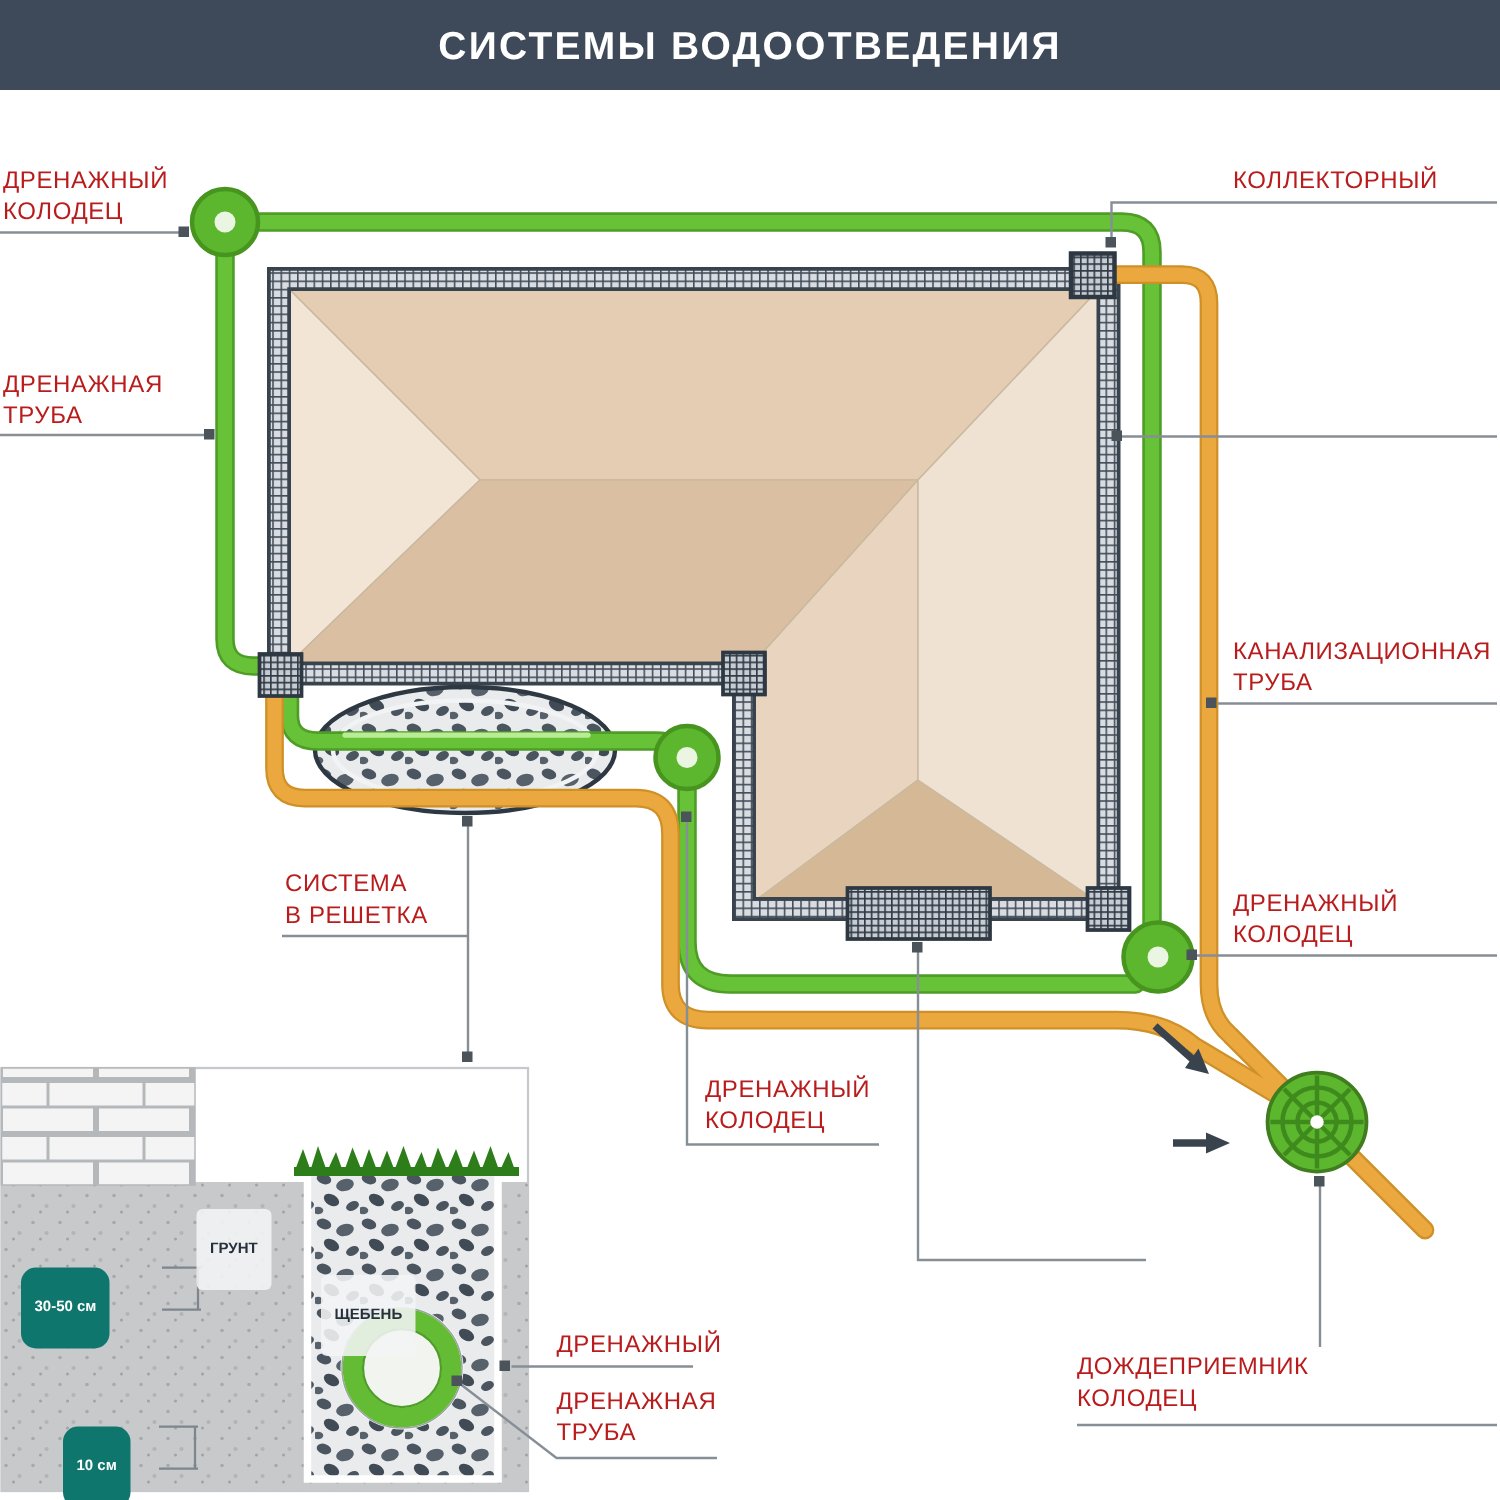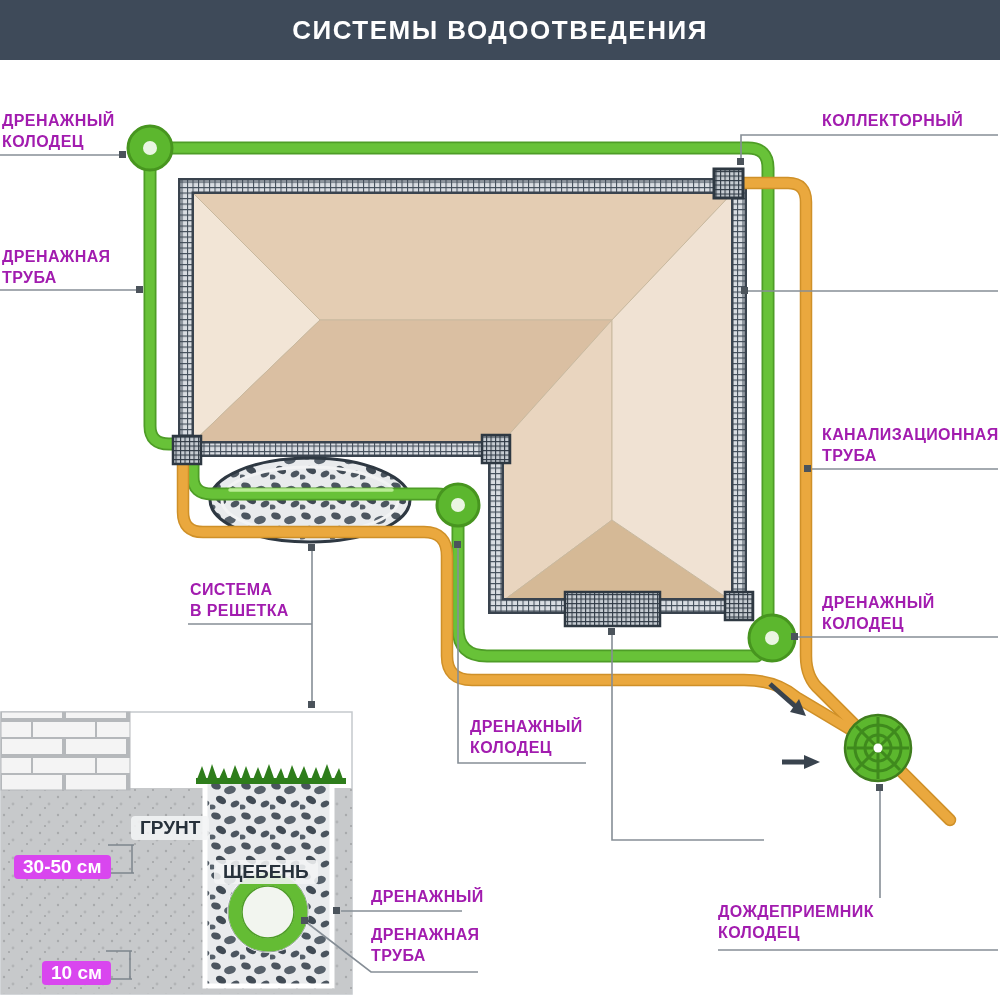--- a/index.html
+++ b/index.html
@@ -3,25 +3,25 @@
 <meta charset="utf-8">
 <style>
   html,body{margin:0;padding:0;}
   body{width:1000px;height:1000px;background:#ffffff;overflow:hidden;
        font-family:"Liberation Sans",sans-serif;}
   .stage{position:relative;width:1000px;height:1000px;}
   .header{position:absolute;left:0;top:0;width:1000px;height:60px;background:#3E4A59;
           display:flex;align-items:center;justify-content:center;}
   .header .title{color:#ffffff;font-size:26px;font-weight:700;letter-spacing:1.5px;}
   svg.diagram{position:absolute;left:0;top:0;}
-  .lbl{position:absolute;font-weight:700;font-size:16px;line-height:21px;color:#a21caf;
+  .lbl{position:absolute;font-weight:400;font-size:16px;line-height:21px;color:#b91c1c;
        letter-spacing:.4px;white-space:nowrap;}
-  .badge{position:absolute;font-weight:700;font-size:19px;line-height:14px;
-         border-radius:4px;padding:5px 9px;white-space:nowrap;margin-top:10px;}
-  .badge.dark{background:#d946ef;color:#ffffff;}
+  .badge{position:absolute;font-weight:700;font-size:10px;line-height:14px;
+         border-radius:4px;padding:20px 9px;white-space:nowrap;}
+  .badge.dark{background:#0f766e;color:#ffffff;border-radius:10px;}
   .badge.light{background:rgba(243,244,245,.88);color:#27313B;}
 </style>
 </head>
 <body>
 
 <div class="stage">
 
   <div class="header">
     <div class="title">СИСТЕМЫ ВОДООТВЕДЕНИЯ</div>
   </div>

